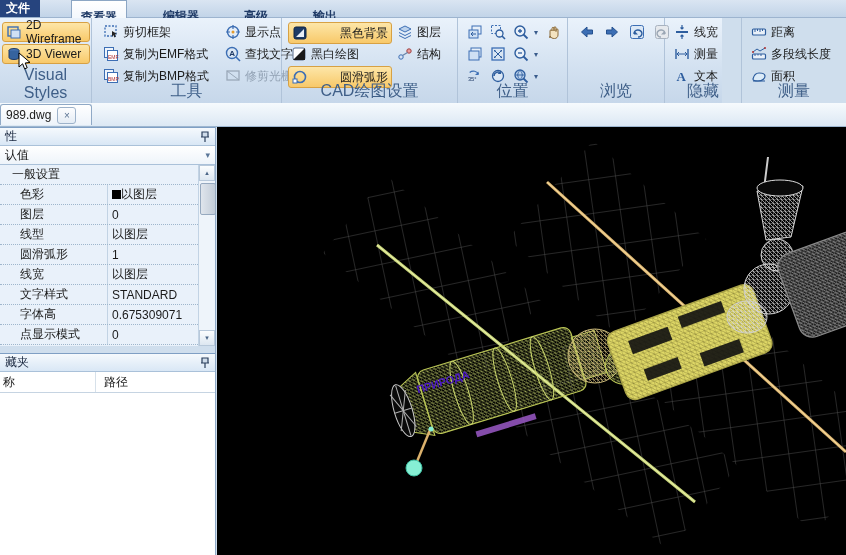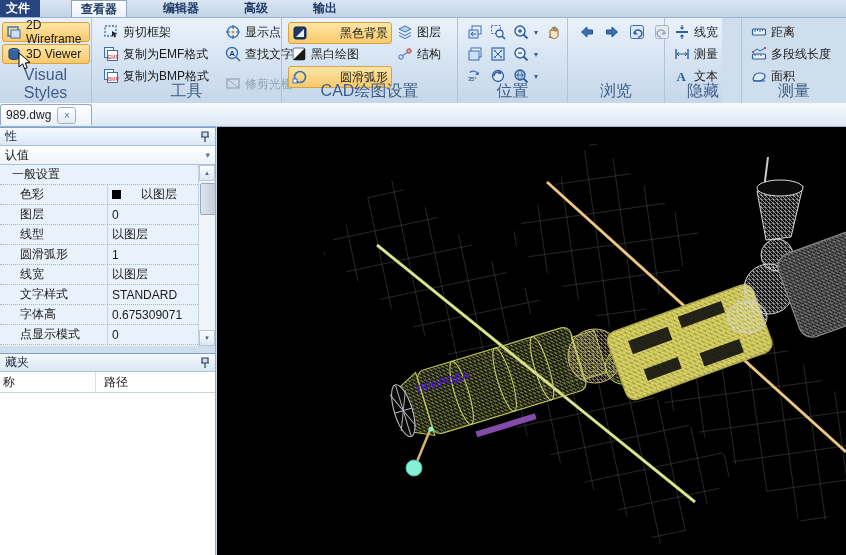--- a/index.html
+++ b/index.html
@@ -3,21 +3,21 @@
 <meta charset="utf-8">
 <style>
   html,body{margin:0;padding:0;}
   .app{position:relative;width:846px;height:555px;overflow:hidden;
        font-family:"Liberation Sans",sans-serif;font-size:12px;color:#1a1a1a;
        background:#cfdeed;}
   
   .tabbar{position:absolute;left:0;top:0;width:846px;height:17px;
           background:linear-gradient(#dae5f2,#c2d4e8);border-bottom:1px solid #9db4cf;
           display:flex;align-items:stretch;gap:27px;}
-  .tab{display:flex;align-items:center;padding:8px 9px;color:#1f3a66;font-weight:bold;cursor:default;}
+  .tab{display:flex;align-items:center;padding:16px 9px;color:#1f3a66;font-weight:bold;cursor:default;}
   .tab-file{background:#26447e;color:#fff;margin-left:-4px;padding:0 10px;}
   .tab-active{background:linear-gradient(#ffffff,#e9f1fa);border:1px solid #8ca6c4;border-bottom:none;margin-left:4px;}
   
   .ribbon{position:absolute;left:0;top:18px;width:722px;height:85px;
           background:linear-gradient(#eaf2fb,#d4e2f1 55%,#c6d7ea);}
   .rgroup{position:absolute;top:0;height:85px;border-right:1px solid #b0c3d9;box-sizing:border-box;}
   .rgroup-label{position:absolute;bottom:1px;left:0;width:100%;text-align:center;
                 color:#3f5f88;font-size:16px;}
   .ritem{position:absolute;display:flex;align-items:center;gap:4px;height:20px;
          padding:0 3px;white-space:nowrap;cursor:default;}
@@ -48,21 +48,21 @@
   .combo{height:19px;flex:0 0 19px;background:linear-gradient(#ffffff,#eef4fa);
          border-bottom:1px solid #aac1d9;box-sizing:border-box;
          display:flex;align-items:center;padding:0 5px;color:#111;}
   .combo .chev{margin-left:auto;color:#5a7698;font-size:9px;}
   .ptable{position:relative;height:181px;flex:0 0 181px;background:#e9f1fa;}
   .prows{position:absolute;left:0;top:0;width:198px;}
   .prow{height:20px;display:flex;align-items:center;border-bottom:1px dotted #9fb6cc;box-sizing:border-box;}
   .pcat{padding-left:12px;}
   .plabel{width:108px;flex:0 0 108px;padding-left:20px;box-sizing:border-box;align-self:stretch;
           display:flex;align-items:center;border-right:1px solid #c2d3e4;}
-  .pvalue{flex:1;padding-left:4px;display:flex;align-items:center;gap:20px;overflow:hidden;}
+  .pvalue{flex:1;padding-left:4px;display:flex;align-items:center;gap:0;overflow:hidden;}
   .swatch{width:9px;height:9px;background:#000;flex:0 0 9px;}
   .vsb{position:absolute;right:0;top:0;width:17px;height:181px;background:#eef4fa;border-left:1px solid #c2d3e4;box-sizing:border-box;}
   .sbbtn{height:16px;background:linear-gradient(#fbfdfe,#dde7f1);border:1px solid #b7c8da;box-sizing:border-box;
          display:flex;align-items:center;justify-content:center;font-size:7px;color:#4a6587;}
   .sbdown{position:absolute;bottom:0;width:100%;}
   .sbthumb{position:absolute;top:18px;left:1px;width:14px;height:30px;border:1px solid #96a9bf;border-radius:2px;
            background:linear-gradient(90deg,#dfe5ec,#c2ccd8);}
   .spacer{height:7px;flex:0 0 7px;background:#cfdeed;}
   .favcols{height:21px;flex:0 0 21px;background:#fff;border-bottom:1px solid #c6d4e2;box-sizing:border-box;display:flex;}
   .favcol1{width:96px;flex:0 0 96px;border-right:1px solid #d7e1ea;box-sizing:border-box;display:flex;align-items:center;padding-left:3px;}
@@ -138,21 +138,21 @@
         <span>显示点</span>
       </div>
       <div class="ritem r1" style="left:130px;">
         <svg class="ic" viewBox="0 0 16 16">
             <circle cx="7" cy="7" r="5.5" fill="none" stroke="#3c6eb4" stroke-width="1.4"></circle>
             <text x="4.2" y="10" font-size="8" fill="#1f3a66" font-weight="bold" font-family="Liberation Sans,sans-serif">A</text>
             <path d="M11 11l4 4" stroke="#3c6eb4" stroke-width="1.6"></path>
           </svg>
         <span>查找文字</span>
       </div>
-      <div class="ritem r2 disabled" style="left:130px;margin-top:8px;">
+      <div class="ritem r2 disabled" style="left:130px;">
         <svg class="ic" viewBox="0 0 16 16">
             <rect x="2" y="3" width="12" height="9" fill="none" stroke="#9aa8b8" stroke-width="1.3"></rect>
             <path d="M2 3l12 9" stroke="#9aa8b8"></path>
           </svg>
         <span>修剪光栅</span>
       </div>
       <div class="rgroup-label">工具</div>
     </div>
 
     <div class="rgroup" style="left:282px;width:176px;">

